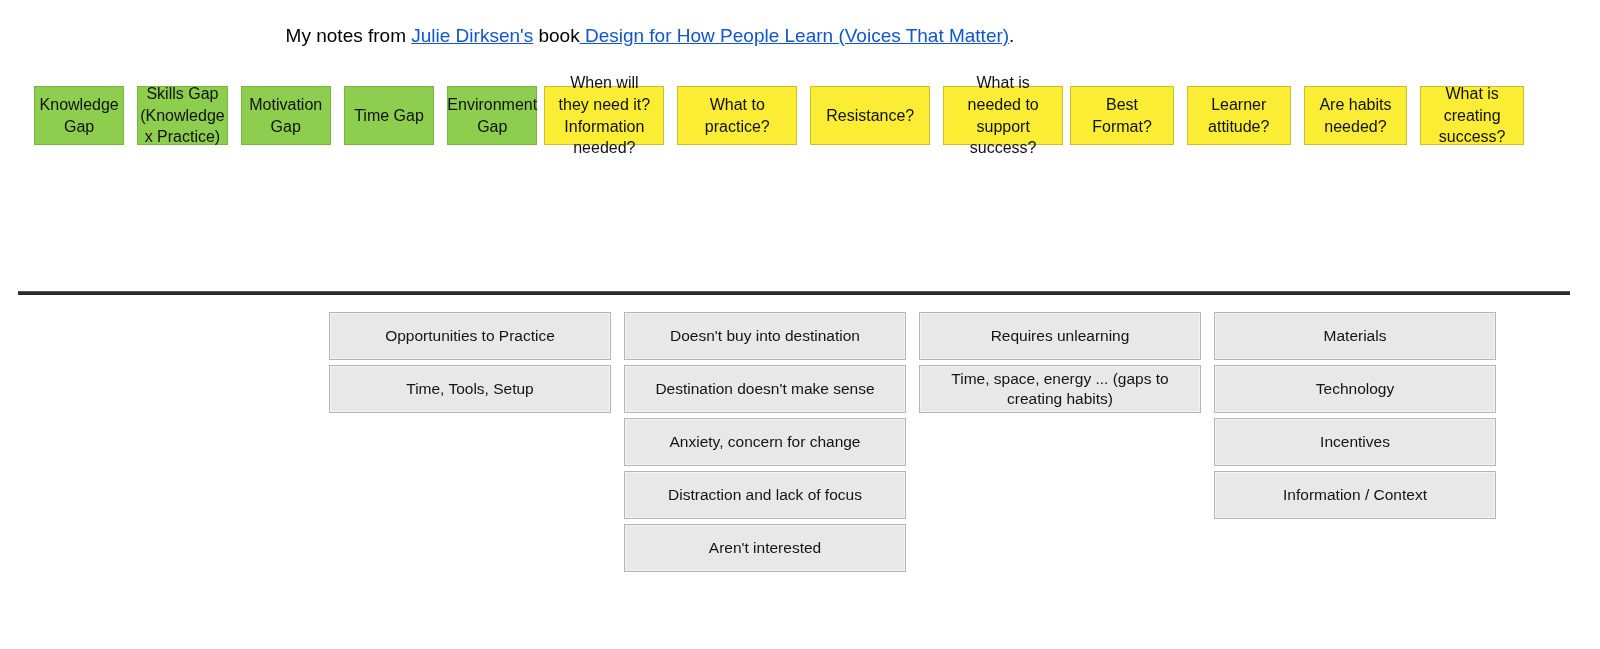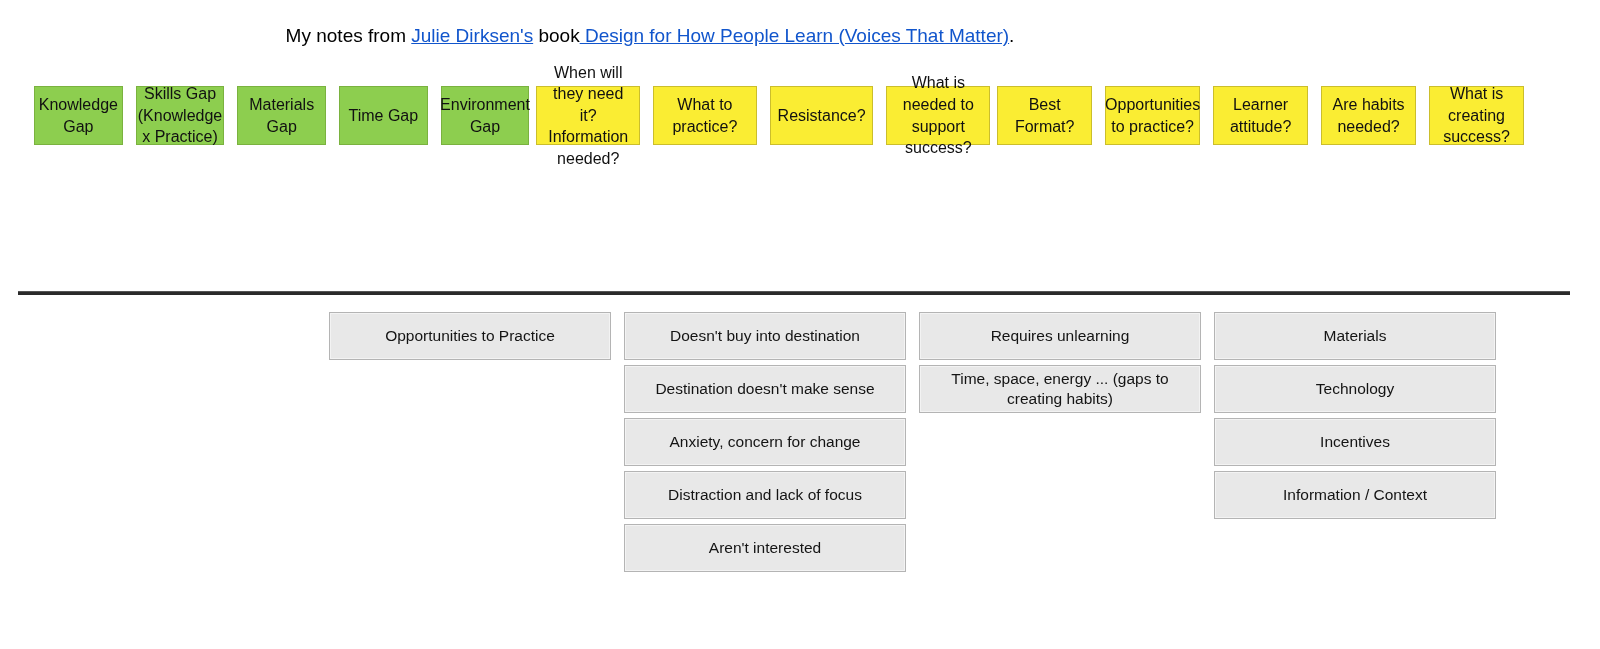--- a/index.html
+++ b/index.html
@@ -117,51 +117,51 @@
 <div class="page">
 
   <div class="caption"><span>My notes from </span><span class="link">Julie Dirksen's</span><span> book</span><span class="link"> Design for How People Learn (Voices That Matter)</span><span>.</span></div>
 
   <div class="grid">
 
     <div class="grid-row">
       <div class="cell green">Knowledge Gap</div>
       <div class="cell green">Skills Gap
 (Knowledge x Practice)</div>
-      <div class="cell green">Materials Gap</div>
+      <div class="cell green">Motivation Gap</div>
       <div class="cell green">Time Gap</div>
       <div class="cell green">Environment Gap</div>
     </div>
 
     <div class="grid-row">
       <div class="cell yellow">When will they need it?
 Information needed?</div>
       <div class="cell yellow">What to practice?</div>
       <div class="cell yellow">Resistance?</div>
       <div class="cell yellow">What is needed to support success?</div>
     </div>
 
     <div class="grid-row">
       <div class="cell yellow">Best Format?</div>
-      <div class="cell yellow">Opportunities to practice?</div>
       <div class="cell yellow">Learner attitude?</div>
       <div class="cell yellow">Are habits needed?</div>
       <div class="cell yellow">What is creating success?</div>
     </div>
 
   </div>
 
   <div class="divider"></div>
 
   <div class="lower">
 
     <div class="lower-col"></div>
 
     <div class="lower-col">
       <div class="gcell">Opportunities to Practice</div>
+      <div class="gcell">Time, Tools, Setup</div>
     </div>
 
     <div class="lower-col">
       <div class="gcell">Doesn't buy into destination</div>
       <div class="gcell">Destination doesn't make sense</div>
       <div class="gcell">Anxiety, concern for change</div>
       <div class="gcell">Distraction and lack of focus</div>
       <div class="gcell">Aren't interested</div>
     </div>
 

